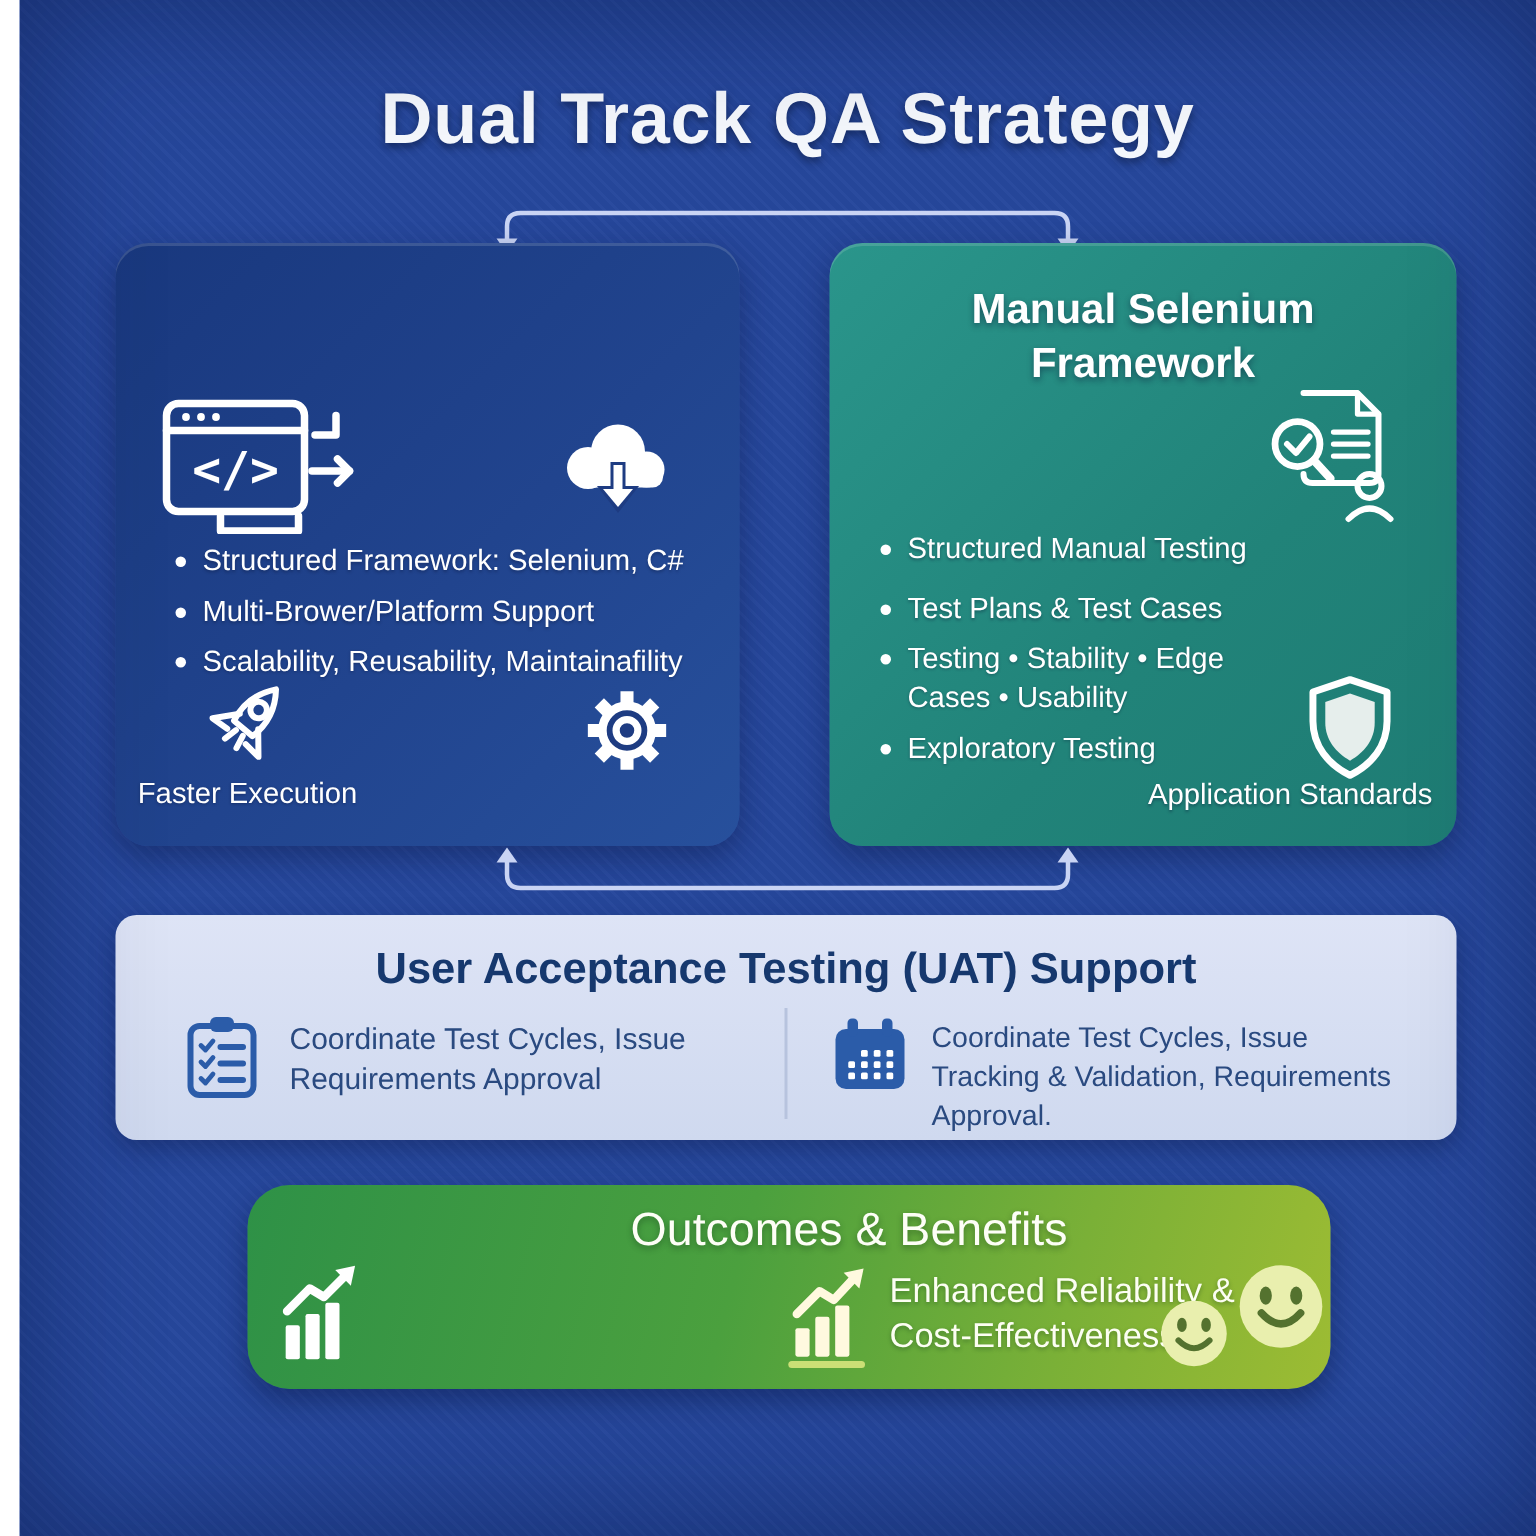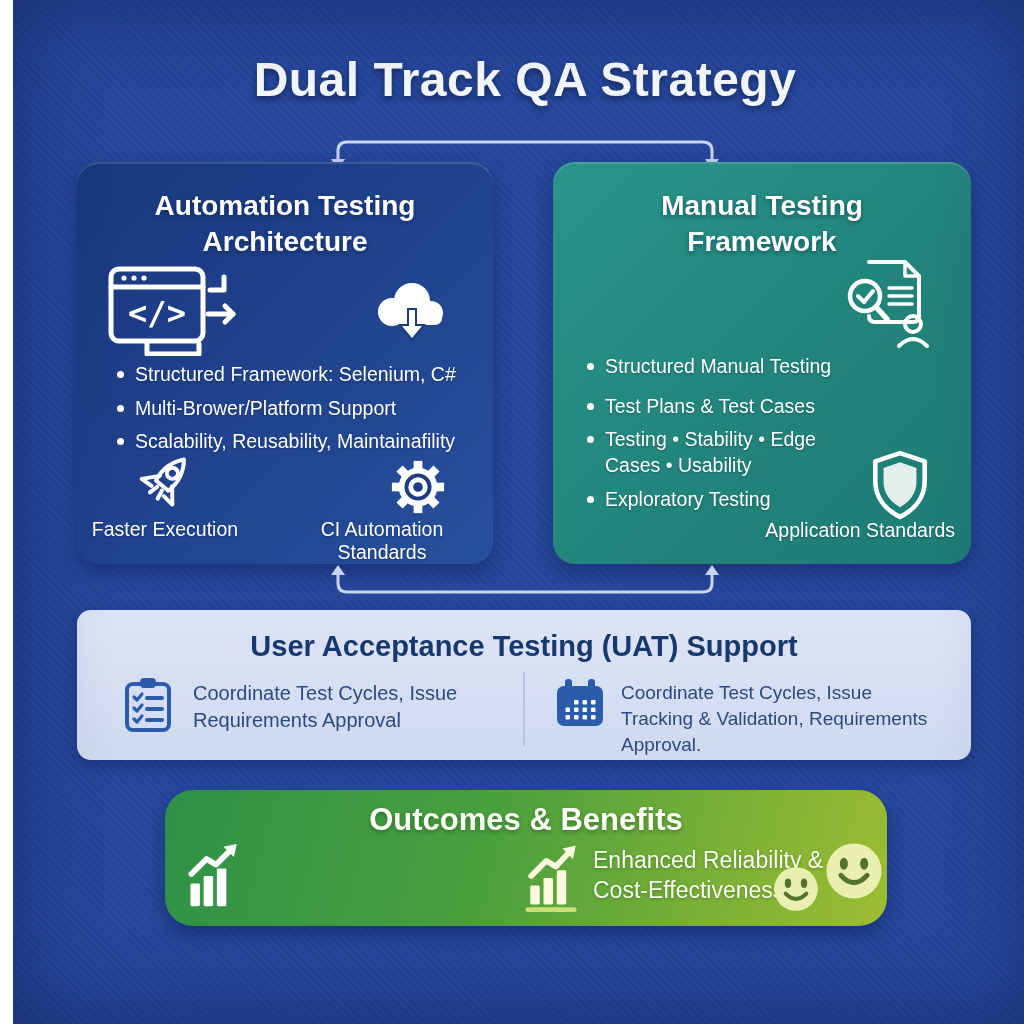--- a/index.html
+++ b/index.html
@@ -79,22 +79,23 @@
   .uat-icon-2{left:478px;top:68px;}
   .uat-divider{position:absolute;left:446px;top:62px;width:2px;height:74px;background:#B7C3DE;}
   
   .outcomes{
     position:absolute;left:152px;top:790px;width:722px;height:136px;border-radius:28px;
     background:linear-gradient(105deg,#2E9147 0%,#4BA03E 45%,#7AB037 75%,#9DBC33 100%);
     box-shadow:0 8px 18px rgba(8,18,60,0.4);
   }
   .outcomes-title{
     position:absolute;top:12px;left:0;width:100%;text-align:center;
-    font-size:31px;font-weight:700;color:#FDFEF6;
+    font-size:31px;font-weight:400;color:#FDFEF6;
     text-shadow:0 2px 4px rgba(20,60,25,0.45);
+    padding-left:40px;
   }
   .outcome-label{
     position:absolute;font-size:23px;color:#FCFEF2;line-height:1.3;white-space:pre-line;
     text-shadow:0 1px 3px rgba(20,60,25,0.4);
   }
   .ol-1{left:92px;top:68px;}
   .ol-2{left:428px;top:56px;}
   .oc-icon-1{left:20px;top:52px;}
   .oc-icon-2{left:358px;top:50px;}
   .smiley-small{left:608px;top:76px;}
@@ -107,22 +108,20 @@
 
   <div class="main-title">Dual Track QA Strategy</div>
 
   <svg class="connector top" viewBox="0 0 392 36">
     <path d="M9,30 L9,17 Q9,8 18,8 L374,8 Q383,8 383,17 L383,30" stroke="#C9D4F4" stroke-width="3" fill="none"></path>
     <polygon points="2,25 16,25 9,35" fill="#C9D4F4"></polygon>
     <polygon points="376,25 390,25 383,35" fill="#C9D4F4"></polygon>
   </svg>
 
   <div class="card automation">
-    <div class="card-title">Automation Testing
-Architecture</div>
 
     <svg class="icon icon-code-window" width="130" height="96" viewBox="0 0 130 96">
       <g stroke="#FFFFFF" stroke-width="5" fill="none" stroke-linecap="round" stroke-linejoin="round">
         <rect x="4" y="9" width="92" height="72" rx="8"></rect>
         <line x1="4" y1="27" x2="96" y2="27"></line>
         <polyline points="103,30 117,30 117,17"></polyline>
         <line x1="101" y1="54" x2="126" y2="54"></line>
         <polyline points="118,46 126,54 118,62"></polyline>
         <polyline points="40,84 40,94 92,94 92,84"></polyline>
       </g>
@@ -173,25 +172,24 @@
         <line x1="10.9" y1="10.9" x2="17.3" y2="17.3"></line>
         <line x1="42.7" y1="42.7" x2="49.1" y2="49.1"></line>
         <line x1="49.1" y1="10.9" x2="42.7" y2="17.3"></line>
         <line x1="17.3" y1="42.7" x2="10.9" y2="49.1"></line>
       </g>
       <circle cx="30" cy="30" r="17" stroke="#FFFFFF" stroke-width="6" fill="#1E3C82"></circle>
       <circle cx="30" cy="30" r="7.5" stroke="#FFFFFF" stroke-width="5" fill="none"></circle>
     </svg>
 
     <div class="footer-label fl-1">Faster Execution</div>
-    <div class="footer-label fl-2">CI Automation Standards</div>
   </div>
 
   <div class="card manual">
-    <div class="card-title">Manual Testing
+    <div class="card-title">Manual Selenium
 Framework</div>
 
     <svg class="icon icon-doc-review" width="100" height="92" viewBox="0 0 100 92">
       <g stroke="#FFFFFF" fill="none" stroke-linecap="round" stroke-linejoin="round">
         <path d="M36,4 H72 L86,18 V58 Q86,64 80,64 H42 Q36,64 36,58" stroke-width="4"></path>
         <path d="M72,4 V18 H86" stroke-width="3.5"></path>
         <line x1="56" y1="30" x2="79" y2="30" stroke-width="3.5"></line>
         <line x1="56" y1="38" x2="79" y2="38" stroke-width="3.5"></line>
         <line x1="56" y1="46" x2="79" y2="46" stroke-width="3.5"></line>
         <circle cx="32" cy="38" r="15" stroke-width="4.5"></circle>

